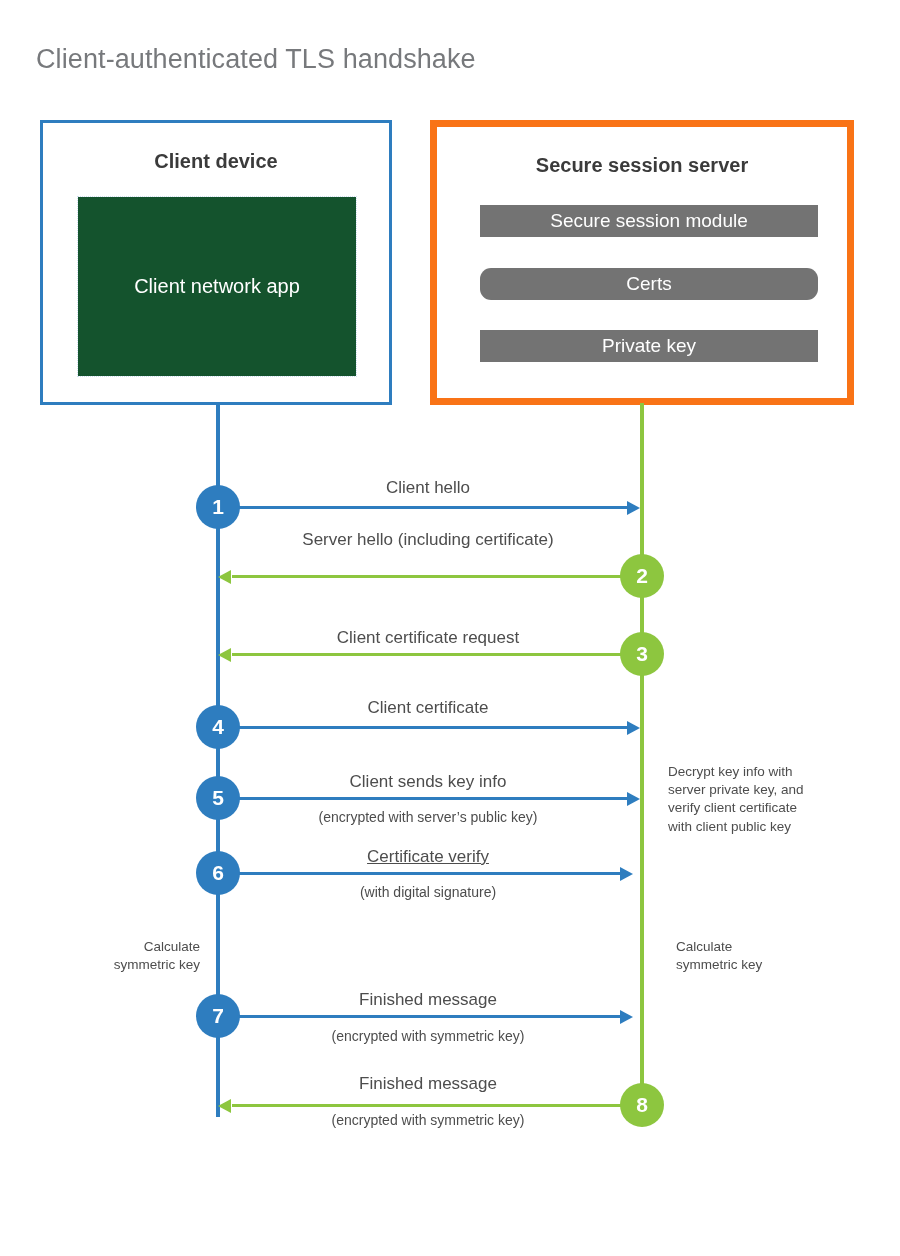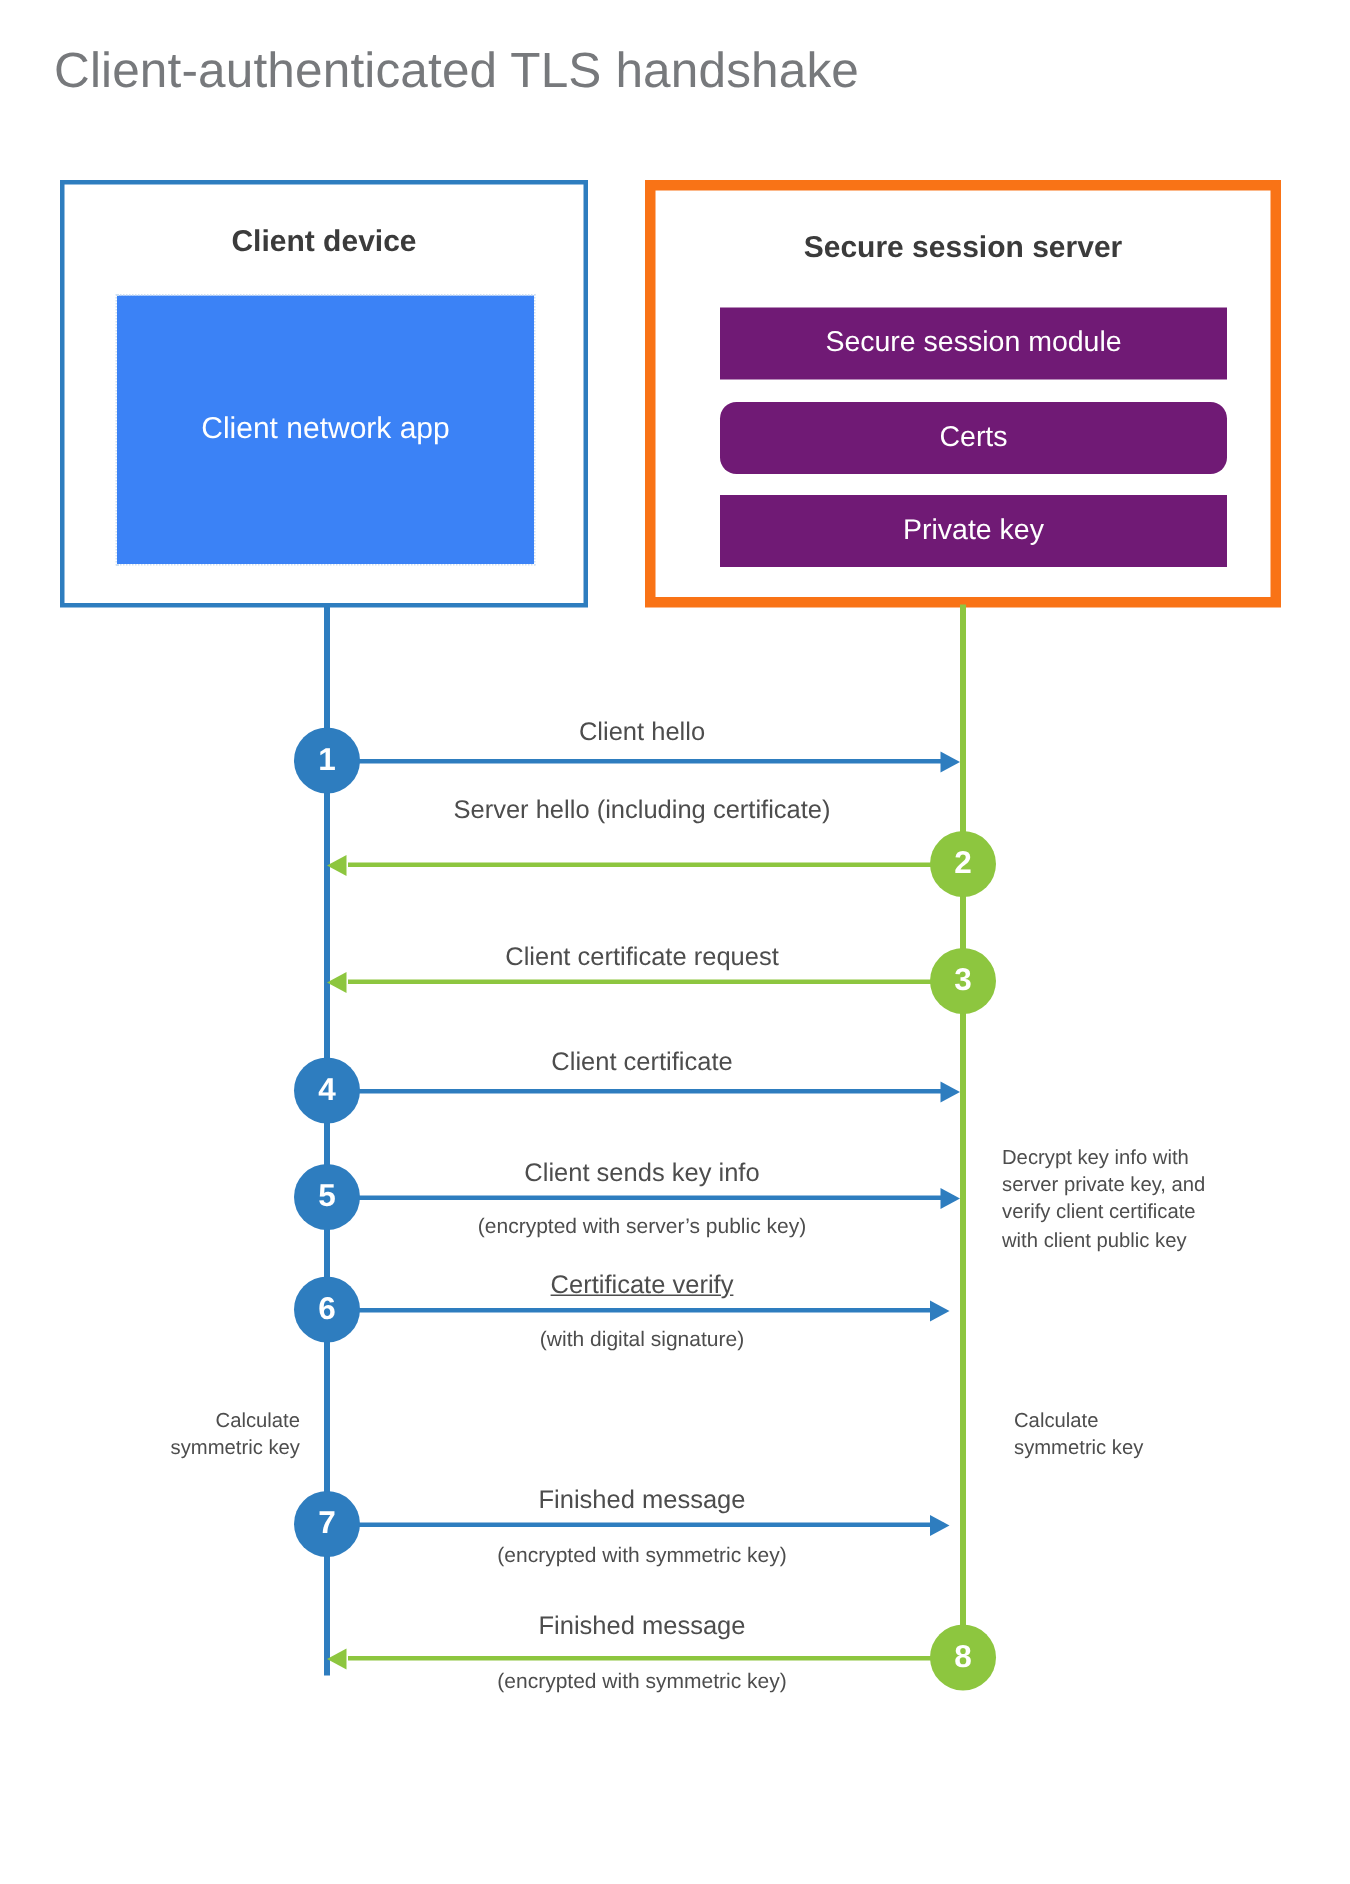--- a/index.html
+++ b/index.html
@@ -18,22 +18,22 @@
     position: absolute;
     left: 0; top: 0;
     width: 900px;
     height: 1256px;
   }
 
   
   .page-title {
     position: absolute;
     left: 36px;
-    top: 28px;
-    font-size: 33px;
+    top: 44px;
+    font-size: 27px;
     font-weight: 400;
     color: #77797c;
     letter-spacing: 0.1px;
     white-space: nowrap;
   }
 
   
   .actor-box {
     position: absolute;
     background: #ffffff;
@@ -64,40 +64,40 @@
     color: #3b3b3b;
   }
 
   
   #client-app-block {
     position: absolute;
     left: 35px;
     top: 74px;
     width: 278px;
     height: 179px;
-    background: #3b82f6;
+    background: #14532d;
     outline: 1px dotted #cfe0f1;
     display: flex;
     align-items: center;
     justify-content: center;
     text-align: center;
     color: #ffffff;
     font-size: 20px;
     line-height: 1.35;
     font-weight: 400;
   }
   #client-app-block .inner-text { display: block; width: 190px; }
 
   
   .server-bar {
     position: absolute;
     left: 43px;
     width: 338px;
-    height: 48px;
-    background: #701a75;
+    height: 32px;
+    background: #737373;
     display: flex;
     align-items: center;
     justify-content: center;
     color: #ffffff;
     font-size: 19px;
     font-weight: 400;
   }
   #server-bar-0 { top: 78px; }
   #server-bar-1 { top: 141px; border-radius: 11px; }
   #server-bar-2 { top: 203px; }

